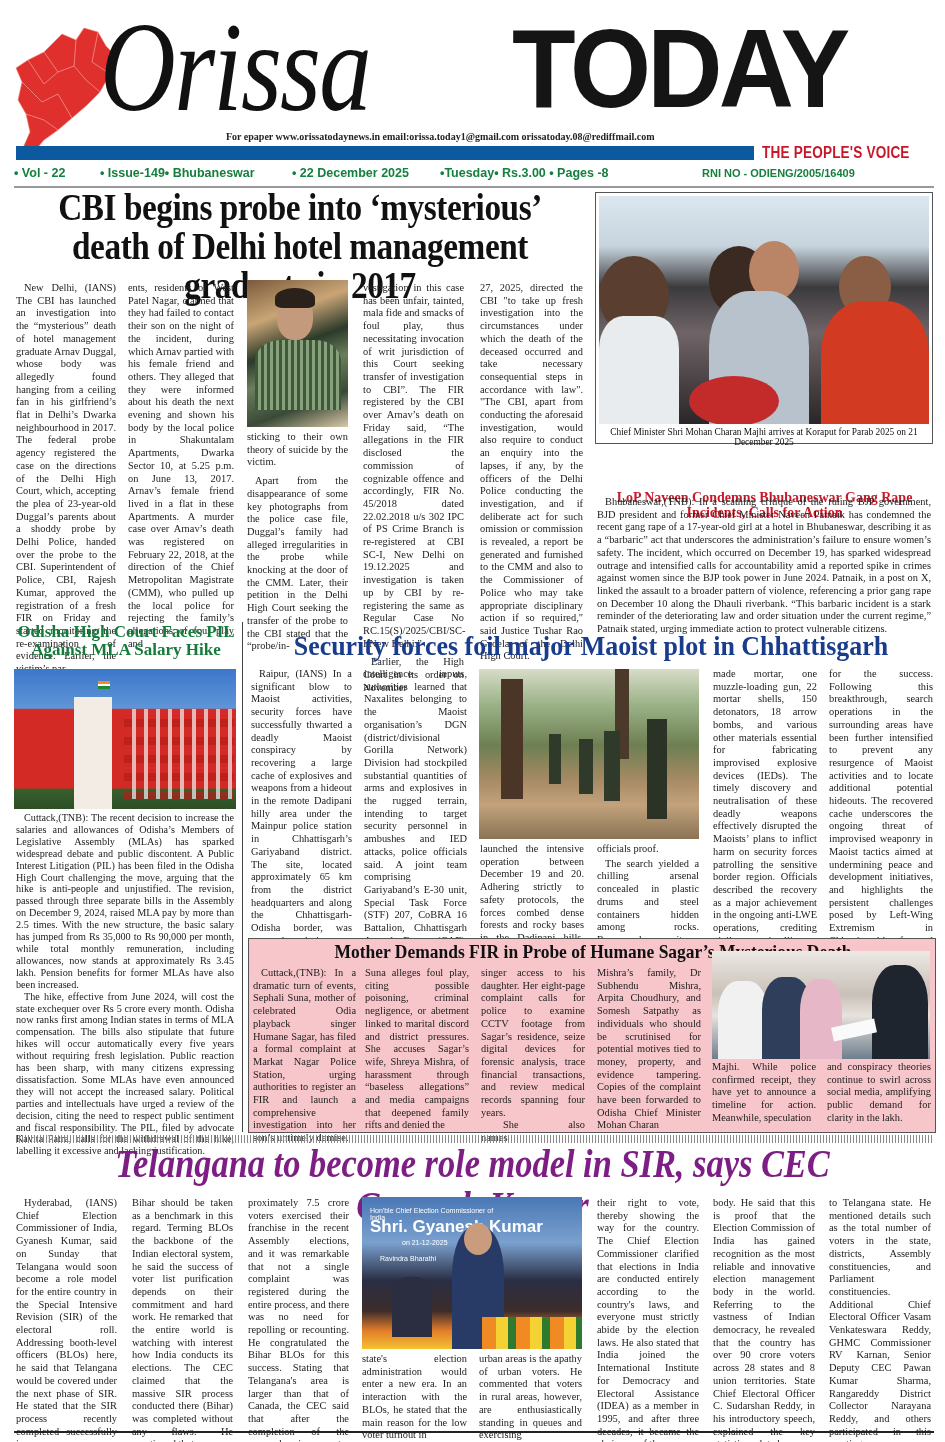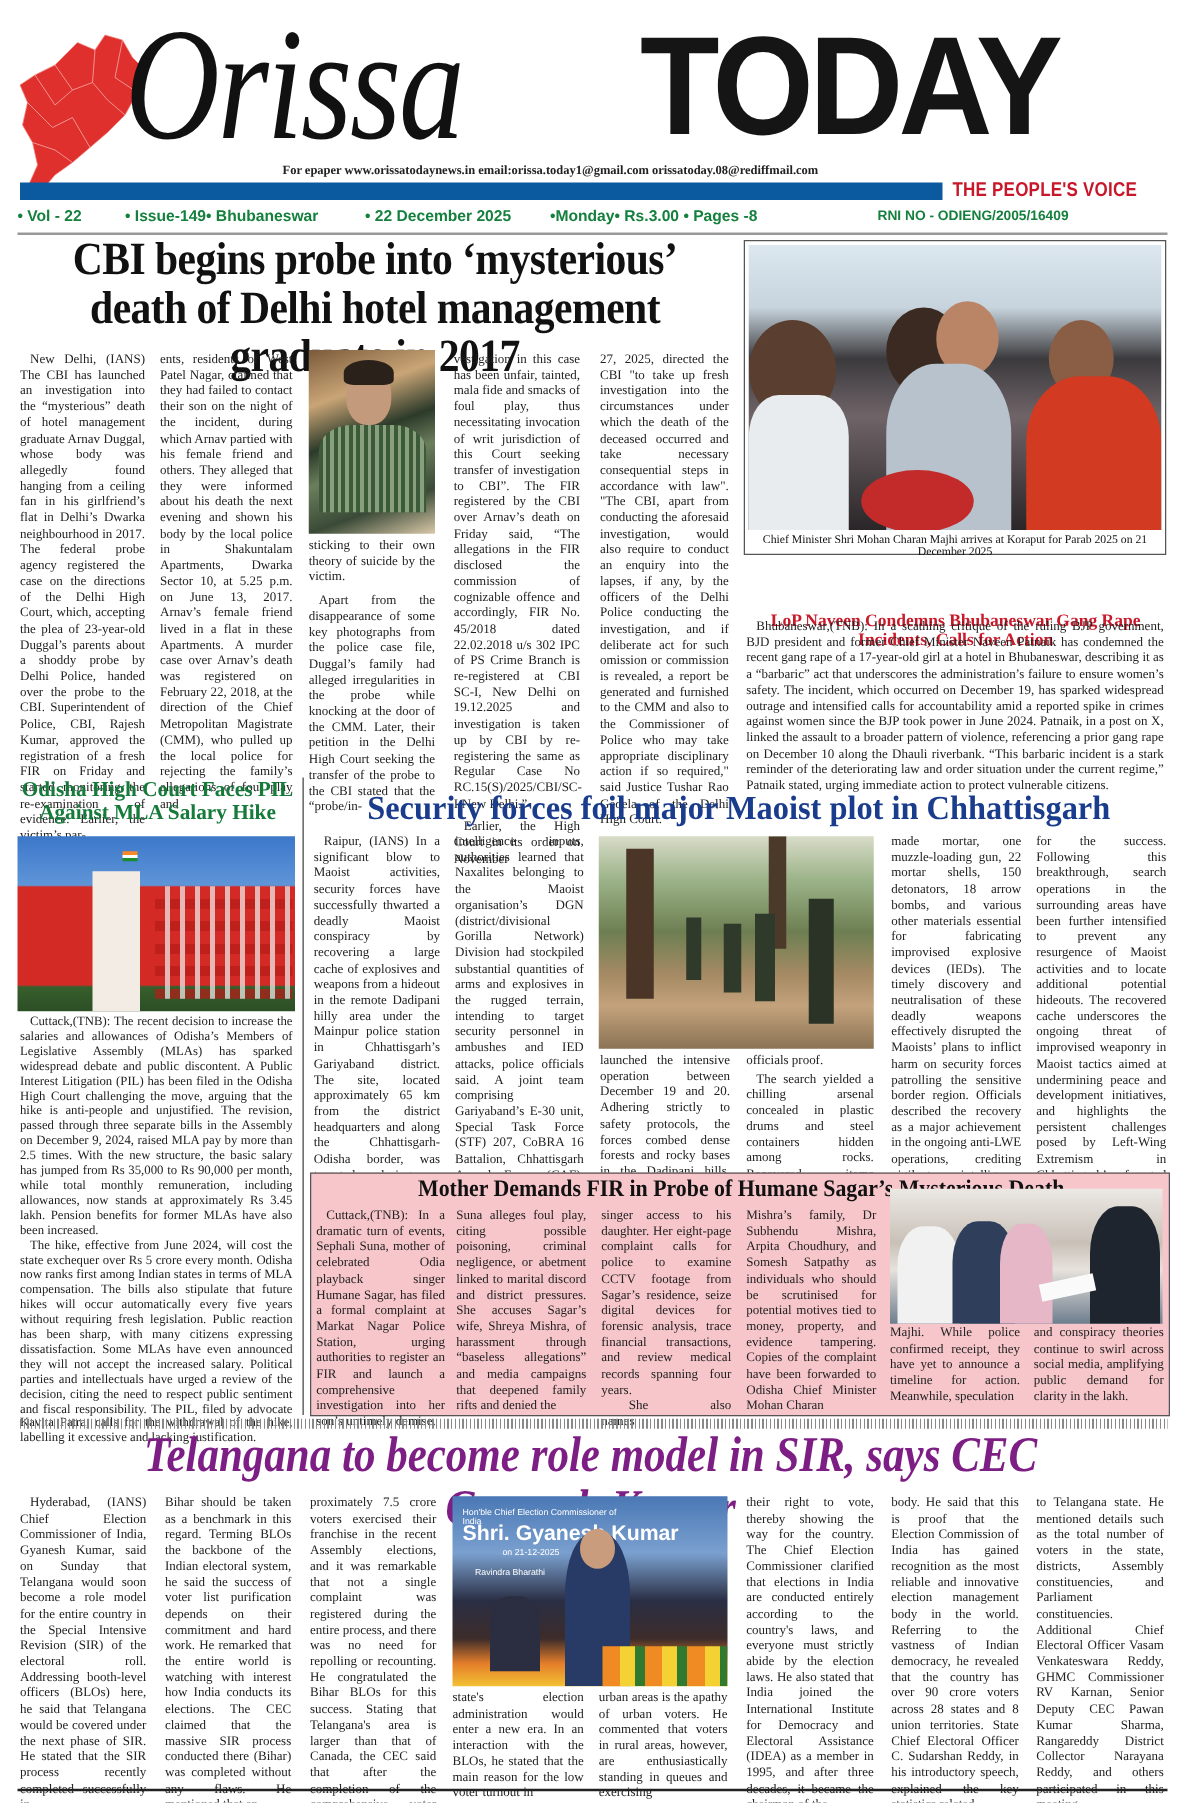--- a/index.html
+++ b/index.html
@@ -55,21 +55,21 @@
 </div>
 <div class="abs" id="brand-orissa">Orissa</div>
 <div class="abs" id="brand-today">TODAY</div>
 <div class="abs" id="contact">For epaper www.orissatodaynews.in email:orissa.today1@gmail.com orissatoday.08@rediffmail.com</div>
 <div class="abs" id="blue-bar"></div>
 <div class="abs" id="tagline">THE PEOPLE'S VOICE</div>
 <div class="abs" id="infobar">
   <span style="left:0">• Vol - 22</span>
   <span style="left:86px">• Issue-149• Bhubaneswar</span>
   <span style="left:278px">• 22 December 2025</span>
-  <span style="left:426px">•Monday• Rs.3.00  •  Pages -8</span>
+  <span style="left:426px">•Tuesday• Rs.3.00  •  Pages -8</span>
   <span id="rni" style="left:688px;top:1px">RNI NO - ODIENG/2005/16409</span>
 </div>
 <div class="abs" id="rule1"></div>
 
 <div class="abs hl" id="h-cbi">CBI begins probe into ‘mysterious’ death of Delhi hotel management graduate in 2017</div>
 <div class="col" style="left:16px;top:282px;width:100px;height:340px;">
     <p>New Delhi, (IANS) The CBI has launched an investigation into the “mysterious” death of hotel management graduate Arnav Duggal, whose body was allegedly found hanging from a ceiling fan in his girlfriend’s flat in Delhi’s Dwarka neighbourhood in 2017. The federal probe agency registered the case on the directions of the Delhi High Court, which, accepting the plea of 23-year-old Duggal’s parents about a shoddy probe by Delhi Police, handed over the probe to the CBI. Superintendent of Police, CBI, Rajesh Kumar, approved the registration of a fresh FIR on Friday and started monitoring the re-examination of evidence. Earlier, the victim’s par-</p>
   </div>
 <div class="col" style="left:128px;top:282px;width:106px;height:340px;">
     <p style="text-indent:0">ents, residents of West Patel Nagar, claimed that they had failed to contact their son on the night of the incident, during which Arnav partied with his female friend and others. They alleged that they were informed about his death the next evening and shown his body by the local police in Shakuntalam Apartments, Dwarka Sector 10, at 5.25 p.m. on June 13, 2017. Arnav’s female friend lived in a flat in these Apartments. A murder case over Arnav’s death was registered on February 22, 2018, at the direction of the Chief Metropolitan Magistrate (CMM), who pulled up the local police for rejecting the family’s allegations of foul play and</p>

